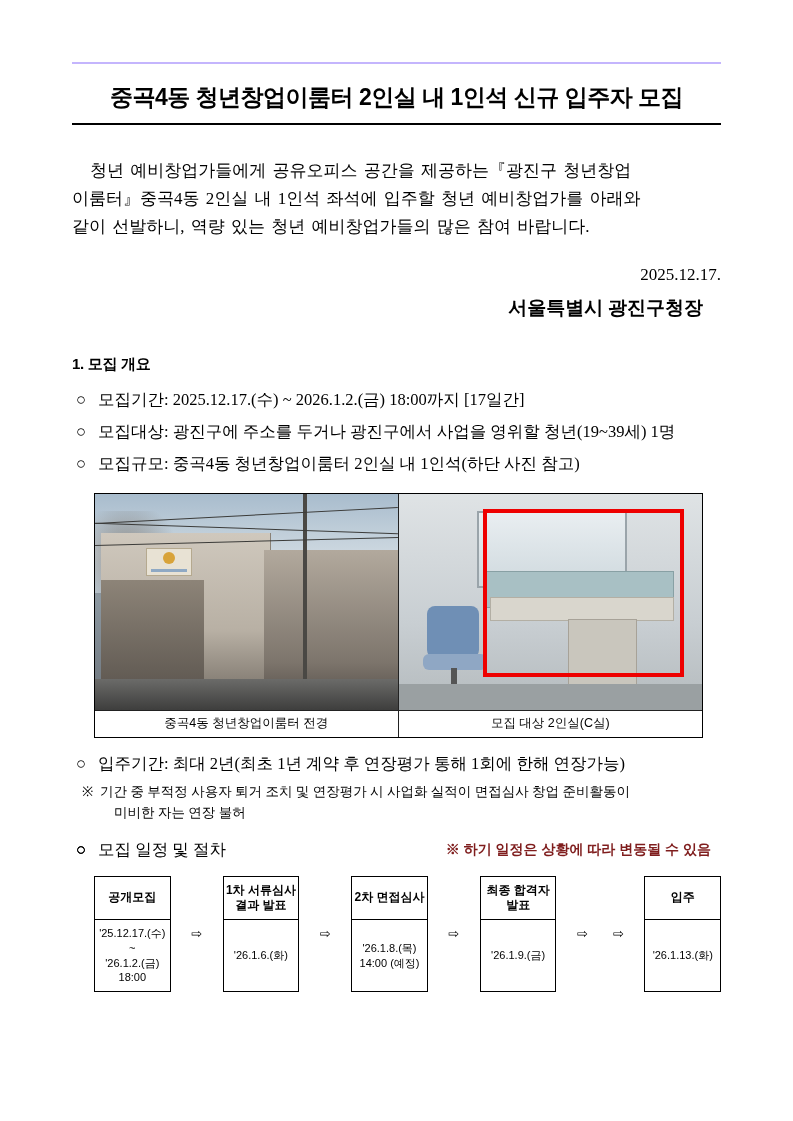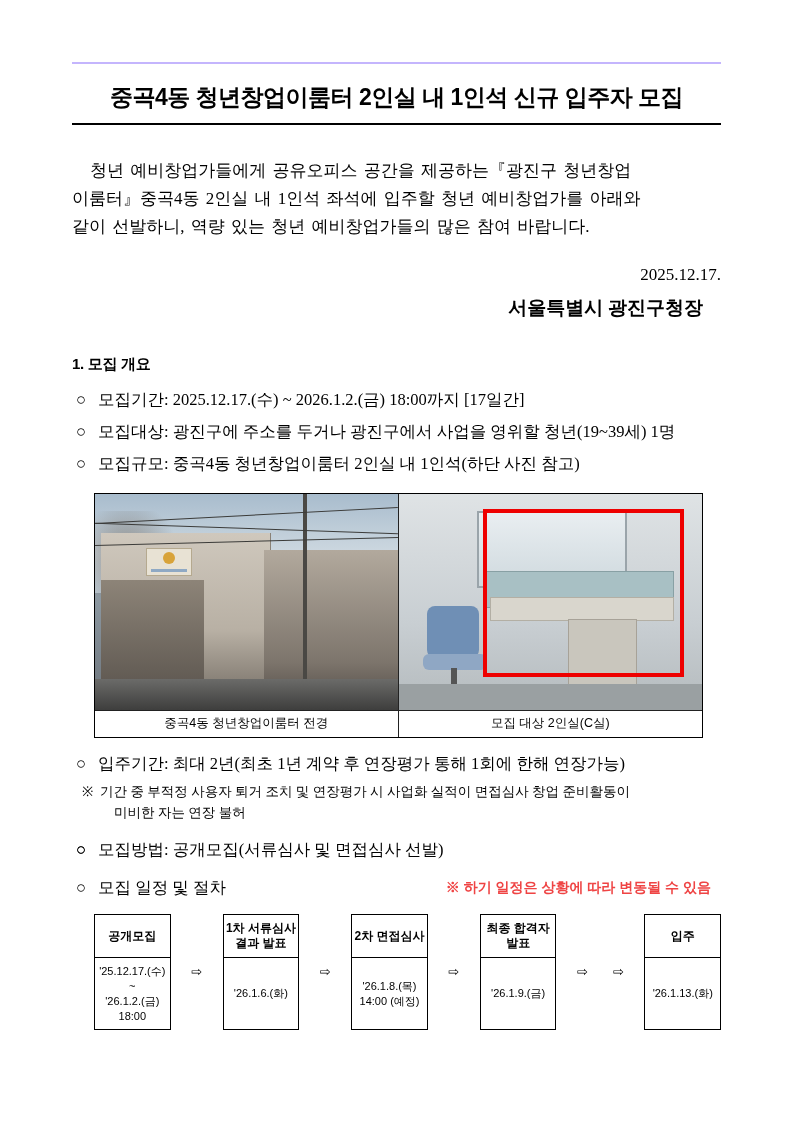--- a/index.html
+++ b/index.html
@@ -239,21 +239,21 @@
   }
 
   
   .flow-header {
     display:flex;
     align-items:center;
     margin-top: 6px;
   }
   .flow-note {
     margin-left: auto;
-    color: #ef4444;
+    color: #7f1d1d;
     font-weight: bold;
     font-size: 14px;
     font-family: "Liberation Sans", sans-serif;
     padding-right: 10px;
   }
   .flow {
     display:flex;
     align-items:stretch;
     margin: 10px 0 0 22px;
     gap: 16px;
@@ -387,21 +387,20 @@
     <span class="star">※</span>
     <span>기간 중 부적정 사용자 퇴거 조치 및 연장평가 시 사업화 실적이 면접심사 창업 준비활동이</span>
     <span class="cont">미비한 자는 연장 불허</span>
   </div>
   <ul class="bullets">
     <li>
       <span class="marker">○</span>
     </li>
     <li>
       <span class="marker">○</span>
-      <span>모집방법: 공개모집(서류심사 및 면접심사 선발)</span>
     </li>
   </ul>
 
   <div class="flow-header">
     <ul class="bullets" style="margin-top:0">
       <li>
         <span class="marker">○</span>
         <span>모집 일정 및 절차</span>
       </li>
     </ul>

